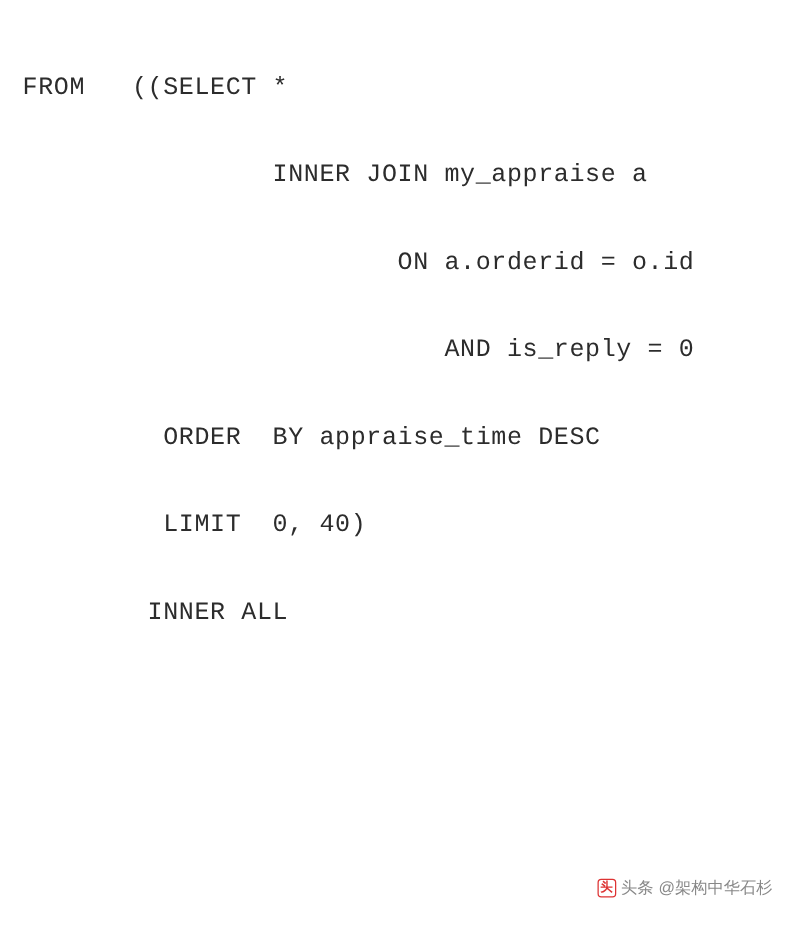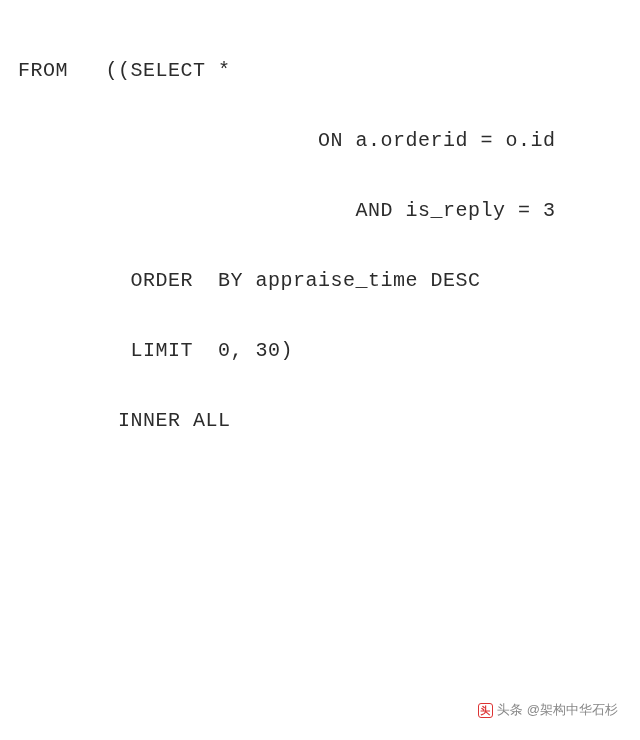--- a/index.html
+++ b/index.html
@@ -46,24 +46,25 @@
       color: #d33;
       font-size: 10px;
       font-weight: bold;
     }
   </style>
 </head>
 <body>
 
 <div class="code-block">
 <div>FROM   ((SELECT *</div>
+<div>                INNER JOIN my_appraise a</div>
 <div>                        ON a.orderid = o.id</div>
-<div>                           AND is_reply = 3</div>
+<div>                           AND is_reply = 0</div>
 <div>         ORDER  BY appraise_time DESC</div>
-<div>         LIMIT  0, 30)</div>
+<div>         LIMIT  0, 40)</div>
 <div>        INNER ALL</div>
 
 
 
 
 
 
 
 
 

